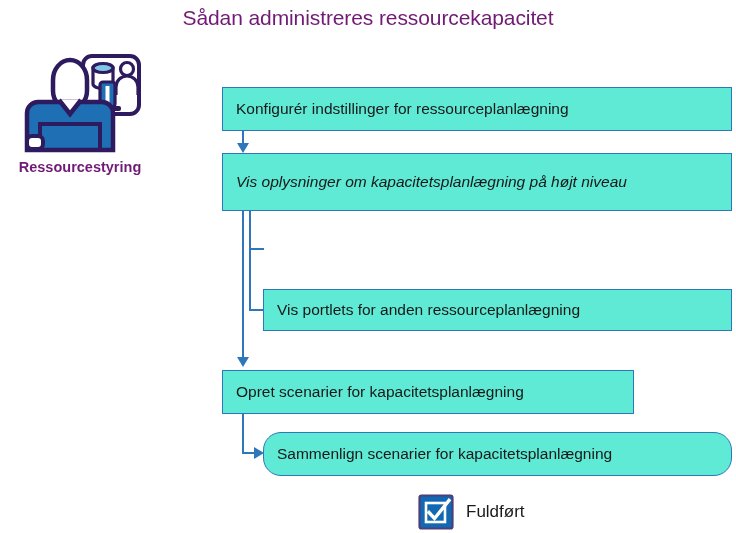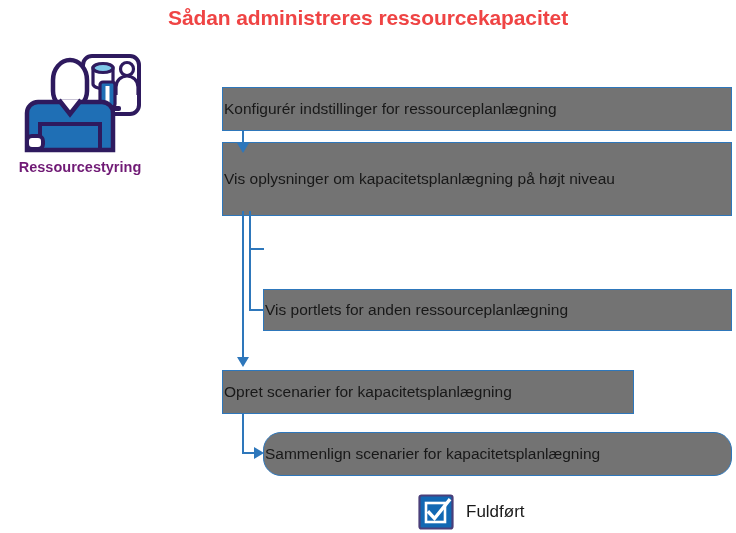--- a/index.html
+++ b/index.html
@@ -20,22 +20,22 @@
   }
 
   
   #page-title {
     position: absolute;
     left: 0;
     top: 6px;
     width: 736px;
     text-align: center;
     font-size: 21px;
-    font-weight: bold;
-    color: #ef4444;
+    font-weight: normal;
+    color: #701a75;
     letter-spacing: -0.1px;
   }
 
   
   #icon-block {
     position: absolute;
     left: 0;
     top: 50px;
     width: 160px;
     text-align: center;
@@ -51,36 +51,36 @@
     font-size: 14.5px;
     font-weight: bold;
     color: #701a75;
     text-align: center;
   }
 
   
   .flow-box {
     position: absolute;
     box-sizing: border-box;
-    background: #737373;
+    background: #5eead4;
     border: 1.4px solid #2e77bb;
     color: #181818;
     font-size: 15.5px;
     line-height: 20px;
     display: flex;
     align-items: center;
-    padding: 0 1px;
+    padding: 0 13px;
   }
   .flow-box .box-text {
     display: block;
   }
 
   
   #box-1 { left: 222px; top: 87px;  width: 510px; height: 44px; }
-  #box-2 { left: 222px; top: 142px; width: 510px; height: 74px; }
+  #box-2 { left: 222px; top: 153px; width: 510px; height: 58px; font-style: italic; }
   #box-3 { left: 263px; top: 221px; width: 469px; height: 56px; }
   #box-4 { left: 263px; top: 289px; width: 469px; height: 42px; }
   #box-5 { left: 222px; top: 370px; width: 412px; height: 44px; }
   #box-6 { left: 263px; top: 432px; width: 469px; height: 44px; border-radius: 18px; }
 
   
   .conn {
     position: absolute;
     background: #2e77bb;
   }

